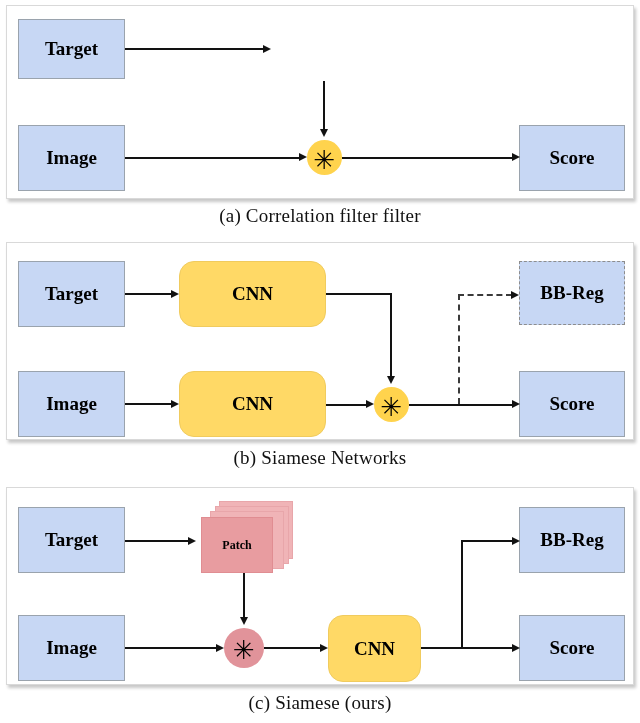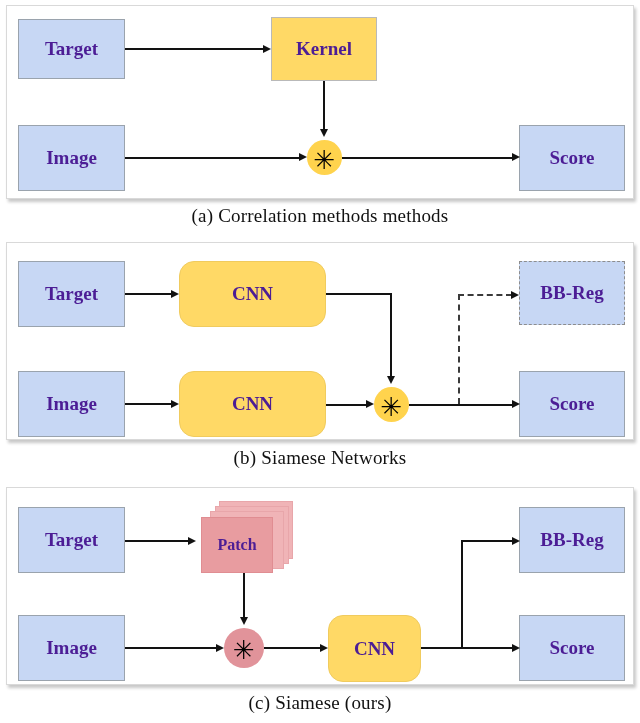--- a/index.html
+++ b/index.html
@@ -19,28 +19,28 @@
   .caption{
     position:absolute;left:0;width:640px;text-align:center;
     font-size:19px;color:#111;letter-spacing:.2px;
   }
   #cap-a{top:205px;}
   #cap-b{top:447px;}
   #cap-c{top:692px;}
 
   .node{
     position:absolute;display:flex;align-items:center;justify-content:center;
-    font-weight:bold;color:#4c1d95;box-sizing:border-box;
+    font-weight:bold;color:#000000;box-sizing:border-box;
     font-family:"Liberation Serif","DejaVu Serif",serif;
   }
   .blue{background:#c7d7f4;border:1.5px solid #9aa3ad;font-size:19px;}
   .blue.dashed{border:1.6px dashed #8d8d8d;}
   .yellowrect{background:#ffd966;border:1.5px solid #b9b9b9;font-size:19px;}
   .yellowround{background:#ffd966;border:1px solid #f0cb5e;border-radius:15px;font-size:19px;}
-  .pinkrect{background:#e89ca0;border:1px solid #e08d92;font-size:16px;}
+  .pinkrect{background:#e89ca0;border:1px solid #e08d92;font-size:12px;}
   .pinkghost{background:#f0b4b7;border:1px solid #e8a6aa;}
 
   .circ{
     position:absolute;border-radius:50%;display:flex;align-items:center;justify-content:center;
     font-size:26px;font-weight:bold;color:#000;line-height:0;
     font-family:"DejaVu Sans",sans-serif;
   }
   .circ span{display:block;transform:translateY(2px);}
   .circ.yellow{background:#ffd34d;}
   .circ.pink{background:#e1939a;}
@@ -62,21 +62,20 @@
   .dline.h{border-top:2px dashed #3a3a3a;}
   .dline.v{border-left:2px dashed #3a3a3a;}
 </style>
 </head>
 <body>
 
 <div class="panel" id="panel-a">
 
   <div class="node blue" style="left:11px;top:13px;width:107px;height:60px;">Target</div>
 
-  <div class="node yellowrect" style="left:264px;top:11px;width:106px;height:64px;">Kernel</div>
 
   <div class="node blue" style="left:11px;top:119px;width:107px;height:66px;">Image</div>
 
   <div class="circ yellow" style="left:300px;top:134px;width:35px;height:35px;">
     <span>✳</span>
   </div>
 
   <div class="node blue" style="left:512px;top:119px;width:106px;height:66px;">Score</div>
 
   <div class="ln hln" style="left:118px;top:42px;width:138px;"></div>
@@ -84,21 +83,21 @@
 
   <div class="ln vln" style="left:316px;top:75px;width:2px;height:48px;"></div>
   <div class="arrow down" style="left:312.5px;top:123px;"></div>
 
   <div class="ln hln" style="left:118px;top:150.5px;width:174px;"></div>
   <div class="arrow right" style="left:292px;top:147px;"></div>
 
   <div class="ln hln" style="left:335px;top:150.5px;width:170px;"></div>
   <div class="arrow right" style="left:505px;top:147px;"></div>
 </div>
-<div class="caption" id="cap-a">(a) Correlation methods methods</div>
+<div class="caption" id="cap-a">(a) Correlation filter filter</div>
 
 <div class="panel" id="panel-b">
 
   <div class="node blue" style="left:11px;top:18px;width:107px;height:66px;">Target</div>
 
   <div class="node yellowround" style="left:172px;top:18px;width:147px;height:66px;">CNN</div>
 
   <div class="node blue" style="left:11px;top:128px;width:107px;height:66px;">Image</div>
 
   <div class="node yellowround" style="left:172px;top:128px;width:147px;height:66px;">CNN</div>

